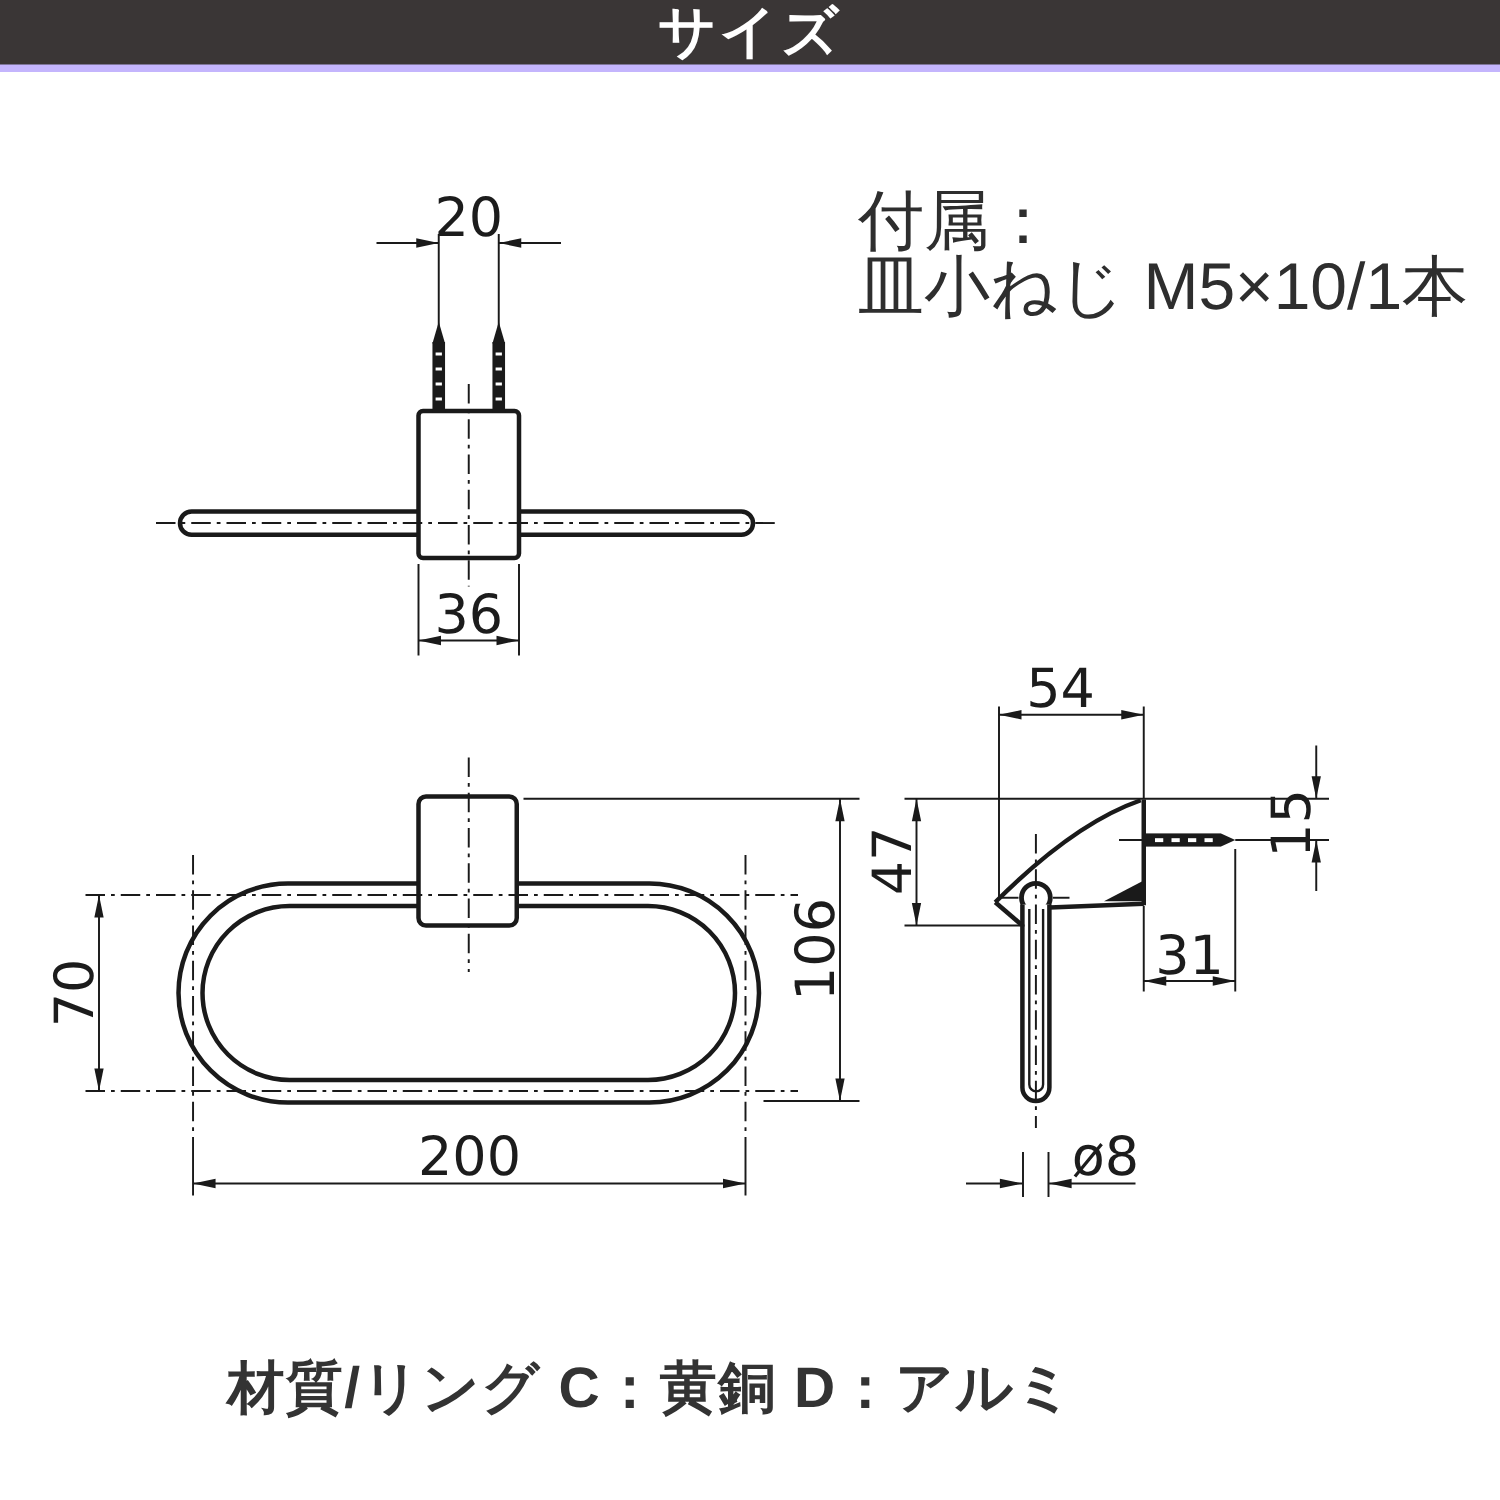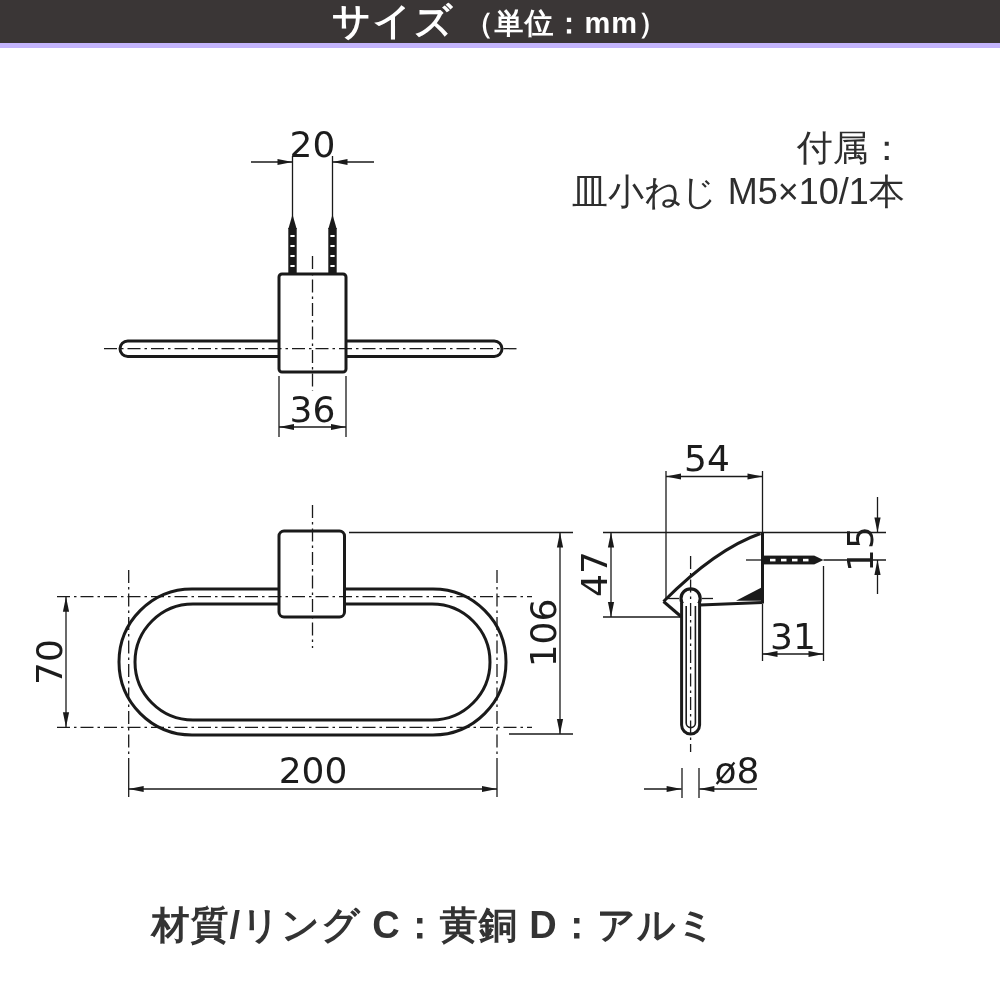--- a/index.html
+++ b/index.html
@@ -10,23 +10,22 @@
     position:absolute; left:0; top:0; width:1000px; height:48px;
     background:#3a3636; border-bottom:5px solid #c4b5fd;
     display:flex; align-items:center; justify-content:center; gap:10px;
     color:#ffffff;
   }
   .banner-title   { font-size:38px; font-weight:bold; letter-spacing:2px; }
   .banner-subtitle{ font-size:29px; font-weight:bold; letter-spacing:1px; position:relative; top:2px; }
 
   .note {
     position:absolute; left:572px; top:126px;
-    font-size:36px; line-height:43.5px; color:#2e2e2e;
+    font-size:44px; line-height:43.5px; color:#2e2e2e;
     white-space:nowrap;
-    text-align:right;
   }
 
   .material {
     position:absolute; left:0; top:900px; width:868px;
     text-align:center; font-size:38px; font-weight:bold; color:#333333;
     letter-spacing:1px; white-space:nowrap;
   }
 
   svg.drawing { position:absolute; left:0; top:0; }
   svg.drawing .thin  { stroke:#1a1a1a; stroke-width:1.3; fill:none; }
@@ -38,21 +37,20 @@
   svg.drawing text.dim {
     font-family:"DejaVu Sans","Liberation Sans",sans-serif;
     font-size:36px; fill:#1c1c1c;
   }
 </style>
 </head>
 <body>
 
 <div class="banner">
   <span class="banner-title">サイズ</span>
-  <span class="banner-subtitle">（単位：mm）</span>
 </div>
 
 <div class="note">
   <div>付属：</div>
   <div>皿小ねじ M5×10/1本</div>
 </div>
 
 <svg class="drawing" width="1000" height="1000" viewBox="0 0 1000 1000">
   <defs>
     <marker id="arr" markerUnits="userSpaceOnUse" markerWidth="16" markerHeight="8" refX="15.5" refY="4" orient="auto-start-reverse">

